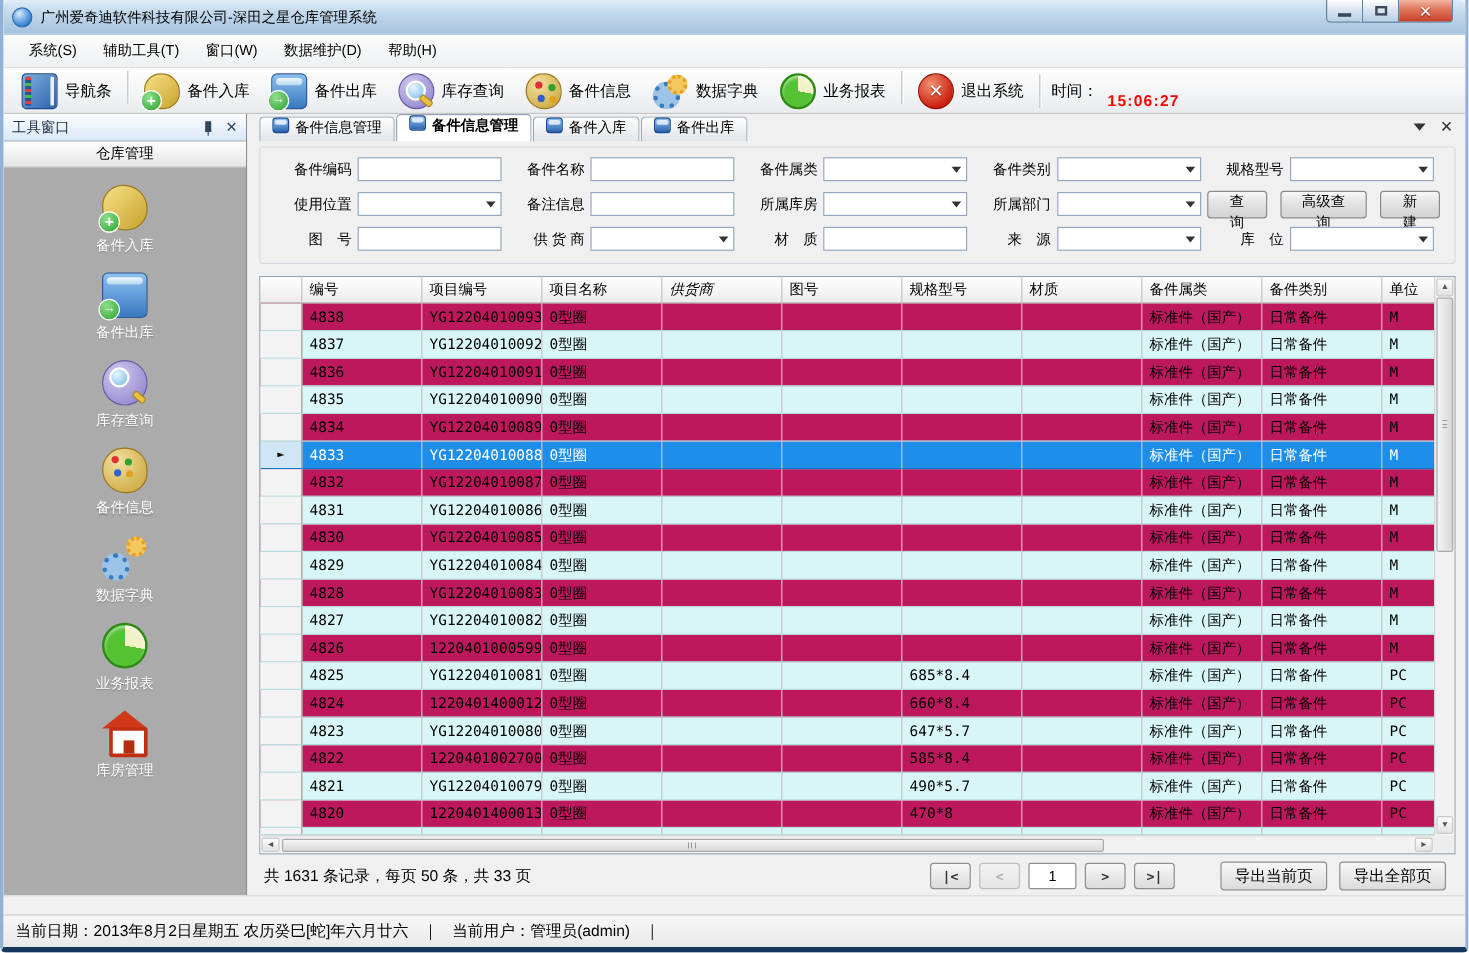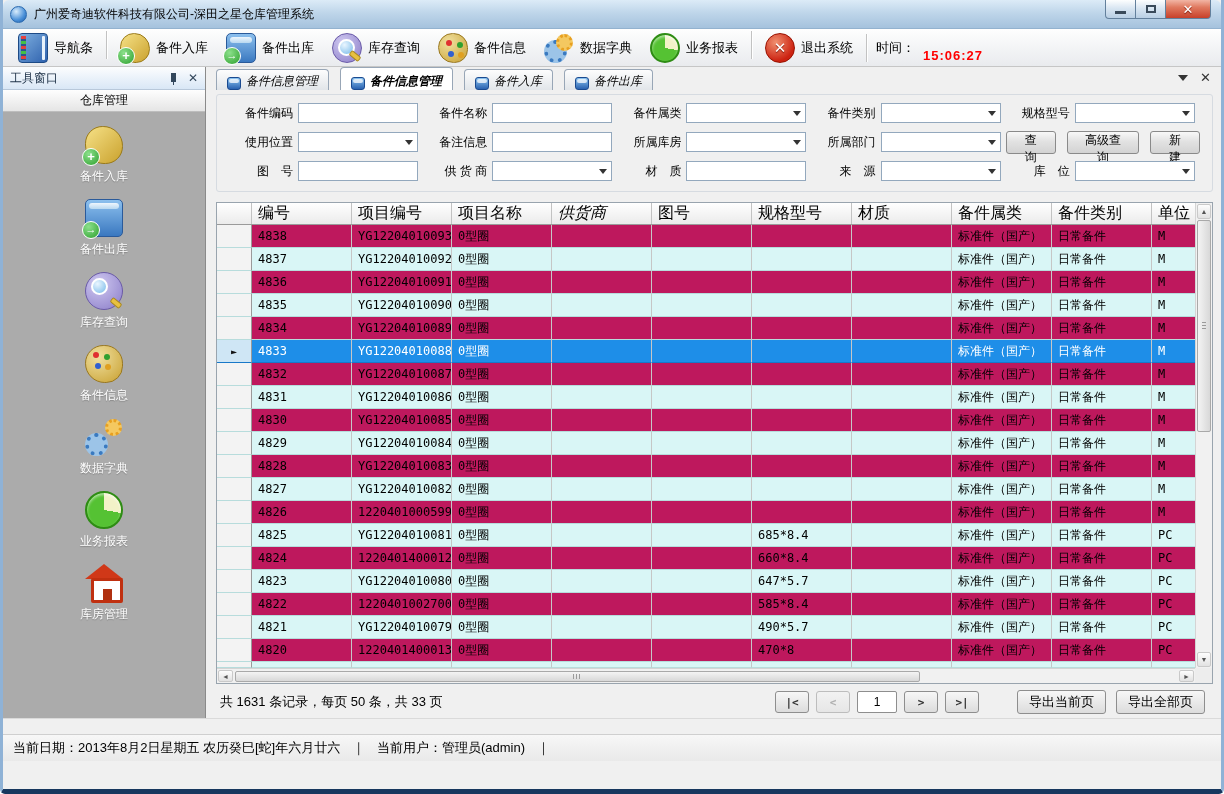--- a/index.html
+++ b/index.html
@@ -91,22 +91,22 @@
   .pin-icon::after{content:"";position:absolute;top:9px;left:4px;width:1px;height:4px;background:#33475c;}
   .side-close{color:#33475c;font-size:12px;font-weight:bold;line-height:1;}
   .side-section{height:22px;flex:none;background:linear-gradient(#fefefe,#e5e5e5);border-bottom:1px solid #bdbdbd;
     display:flex;align-items:center;justify-content:center;}
   .sidebar-items{flex:1;display:flex;flex-direction:column;align-items:center;padding-top:14px;gap:14px;overflow:hidden;}
   .side-item{display:flex;flex-direction:column;align-items:center;gap:4px;}
   .side-label{color:#fff;font-size:12px;text-shadow:0 1px 1px rgba(0,0,0,.25);}
   
   .content{flex:1;display:flex;flex-direction:column;background:#f0f0f0;min-width:0;}
   .tabstrip{height:23px;flex:none;display:flex;align-items:flex-end;padding-left:10px;position:relative;background:#f0f0f0;}
-  .tab{height:21px;display:flex;align-items:flex-end;gap:5px;padding:0 10px;border:1px solid #98a6b6;border-bottom:none;
-    border-radius:4px 4px 0 0;background:linear-gradient(#fdfdfd,#e1e5e9);margin-right:11px;font-style:italic;}
+  .tab{height:21px;display:flex;align-items:flex-start;gap:5px;padding:0 10px;border:1px solid #98a6b6;border-bottom:none;
+    border-radius:4px 4px 0 0;background:linear-gradient(#fdfdfd,#e1e5e9);margin-right:1px;}
   .tab.active{background:#fff;font-weight:bold;height:23px;}
   .window-icon{width:14px;height:13px;border-radius:3px;border:1px solid #1a4a90;position:relative;
     background:linear-gradient(#8cc4f0,#2a62b0);flex:none;}
   .window-icon::before{content:"";position:absolute;left:1px;right:1px;top:1px;height:4px;background:rgba(255,255,255,.75);border-radius:2px;}
   .ts-right{position:absolute;right:10px;top:4px;display:flex;gap:12px;align-items:center;color:#333;}
   .ts-caret{width:0;height:0;border-left:5px solid transparent;border-right:5px solid transparent;border-top:6px solid #333;}
   .ts-close{font-size:13px;font-weight:bold;line-height:1;}
   
   .search-panel{margin:4px 8px 0 10px;flex:none;background:#f0f0f0;border:1px solid #d6dbe1;border-radius:3px;
     padding:6px 12px 8px;display:grid;grid-template-rows:repeat(3,24px);row-gap:5px;}
@@ -117,21 +117,21 @@
   .form-select{display:flex;align-items:center;justify-content:flex-end;padding-right:4px;}
   .sel-arrow{width:0;height:0;border-left:4px solid transparent;border-right:4px solid transparent;border-top:5px solid #333;}
   .form-buttons{grid-column:5;display:flex;gap:11px;align-items:center;}
   .btn{height:23px;padding:0 13px;border:1px solid #8a8a8a;border-radius:3px;
     background:linear-gradient(#f8f8f8,#e2e2e2 45%,#d3d3d3);font:12px "Liberation Sans","DejaVu Sans",sans-serif;}
   
   .grid-wrap{height:482px;flex:none;margin:10px 8px 0 10px;position:relative;border:1px solid #99a4ae;background:#fff;overflow:hidden;}
   .grid-table{position:absolute;left:0;top:0;right:17px;bottom:15px;overflow:hidden;}
   .grid-header{display:flex;height:22px;background:linear-gradient(#ffffff,#ebebeb);border-bottom:1px solid #9a9a9a;}
   .gcell{flex:none;overflow:hidden;white-space:nowrap;}
-  .ghead{border-right:1px solid #c2c2c2;display:flex;align-items:center;padding:0 6px;font-size:16px;}
+  .ghead{border-right:1px solid #c2c2c2;display:flex;align-items:center;padding:0 6px;font-size:12px;}
   .gc0{width:35px;}.gc1{width:100px;}.gc2{width:100px;}.gc3{width:100px;}.gc4{width:100px;font-style:italic;}.gc5{width:100px;}
   .gc6{width:100px;}.gc7{width:100px;}.gc8{width:100px;}.gc9{width:100px;}.gc10{width:60px;}
   .grow{display:flex;height:23px;background:#be185d;}
   .grow.alt{background:#d9f6f6;}
   .grow.selected{background:#1e8ee8;color:#fff;}
   .grow .gcell{border-right:1px solid #c6c6c6;border-bottom:1px solid #b7dcdc;display:flex;align-items:center;
     padding:0 6px;font:12px "DejaVu Sans Mono","Liberation Mono",monospace;}
   .grow.selected .gcell{border-bottom:1px solid #1878c8;}
   .selcell{background:#f3f3f3;border-right:1px solid #9a9a9a !important;justify-content:center;padding:0 !important;}
   .grow.selected .selcell{background:#cfe6f5;color:#000;}
@@ -187,20 +187,27 @@
         </div>
       <div class="wc wc-max">
           <div class="ic-max"></div>
         </div>
       <div class="wc wc-close">
           <div class="ic-close">✕</div>
         </div>
     </div>
   </div>
 
+  <div class="menubar">
+      <div class="menu-item">系统(S)</div>
+      <div class="menu-item">辅助工具(T)</div>
+      <div class="menu-item">窗口(W)</div>
+      <div class="menu-item">数据维护(D)</div>
+      <div class="menu-item">帮助(H)</div>
+    </div>
 
   <div class="toolbar">
     <div class="tb-buttons">
         <div class="tb-btn">
           <div class="ticon notebook-icon"></div>
           <span class="tb-label">导航条</span>
         </div>
         <div class="tb-sep"></div>
         <div class="tb-btn">
           <div class="ticon parts-in-icon"></div>

